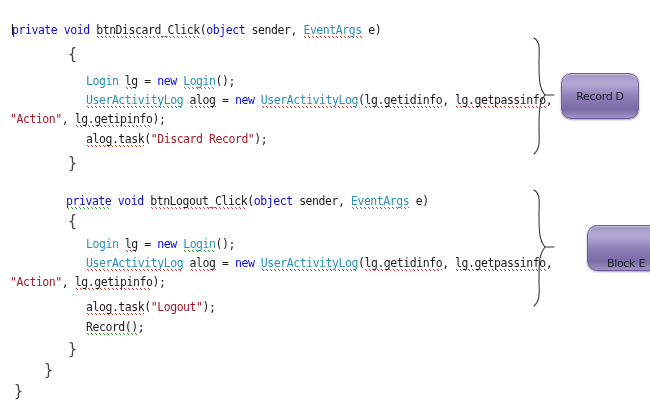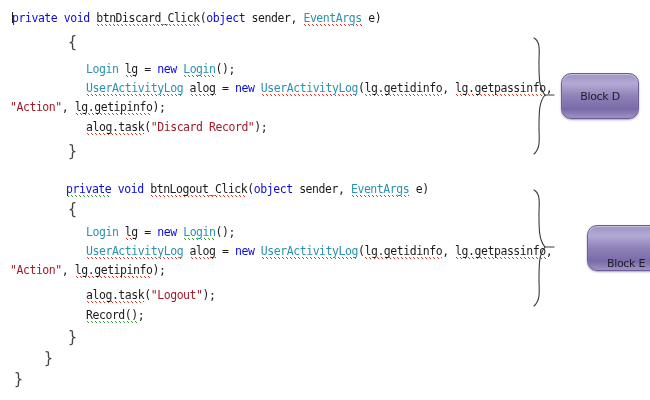--- a/index.html
+++ b/index.html
@@ -12,21 +12,21 @@
     height: 400px;
     position: relative;
     overflow: hidden;
     font-family: "DejaVu Sans Mono", monospace;
   }
 
   
   #code-panel {
     position: absolute;
     left: 0;
-    top: 0;
+    top: 12px;
     width: 540px;
     height: 300px;
   }
 
   .code-line {
     position: absolute;
     white-space: pre;
     font-family: "DejaVu Sans Mono", "Liberation Mono", monospace;
     font-size: 11.5px;
     line-height: 13px;
@@ -141,21 +141,21 @@
 
 <div class="brace-wrap" style="left:528px; top:36px;">
   <svg width="28" height="122" viewBox="0 0 28 122" aria-hidden="true">
     <path d="M6 2 C13 6, 11 16, 11 26 C11 42, 11 52, 17 59
              C11 66, 11 76, 11 92 C11 102, 13 112, 6 118" fill="none" stroke="#3a3a3a" stroke-width="1.1" stroke-linecap="round"></path>
     <path d="M17 59 L26 59" fill="none" stroke="#3a3a3a" stroke-width="1.1" stroke-linecap="round"></path>
   </svg>
 </div>
 
 <div class="block-btn" style="left:561px; top:73px;">
-  <span class="block-btn-label">Block D</span>
+  <span class="block-btn-label">Record D</span>
 </div>
 
 <div class="brace-wrap" style="left:528px; top:188px;">
   <svg width="28" height="122" viewBox="0 0 28 122" aria-hidden="true">
     <path d="M6 2 C13 6, 11 16, 11 26 C11 42, 11 52, 17 59
              C11 66, 11 76, 11 92 C11 102, 13 112, 6 118" fill="none" stroke="#3a3a3a" stroke-width="1.1" stroke-linecap="round"></path>
     <path d="M17 59 L26 59" fill="none" stroke="#3a3a3a" stroke-width="1.1" stroke-linecap="round"></path>
   </svg>
 </div>
 

